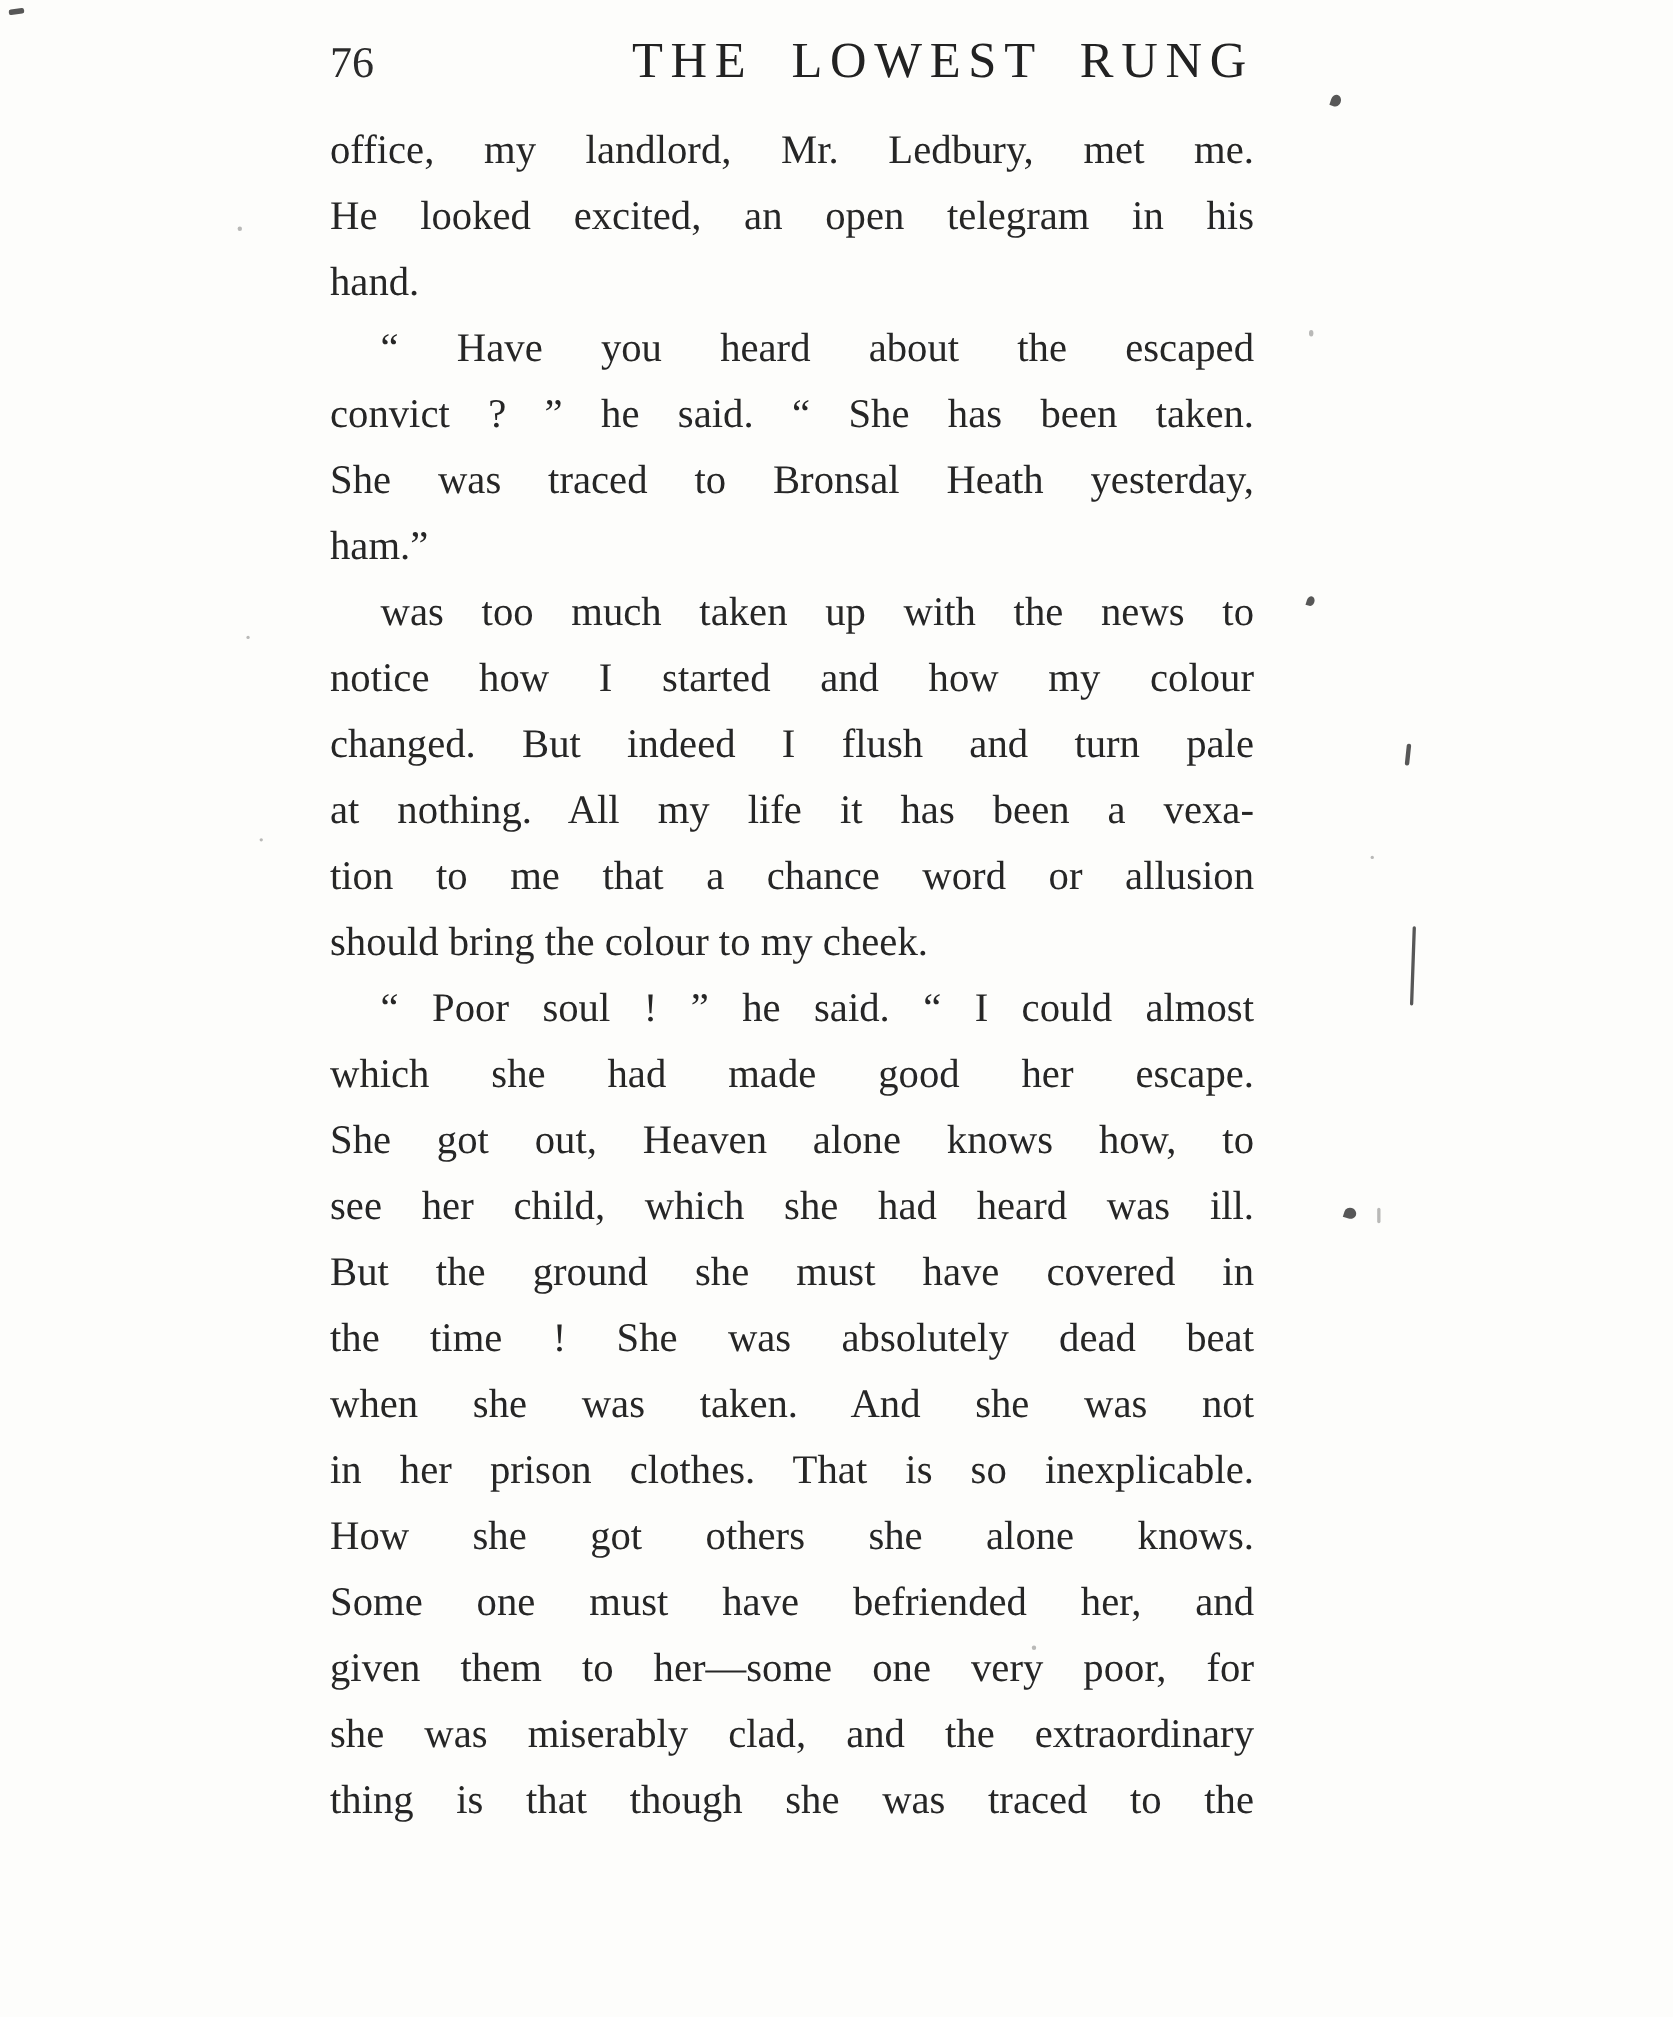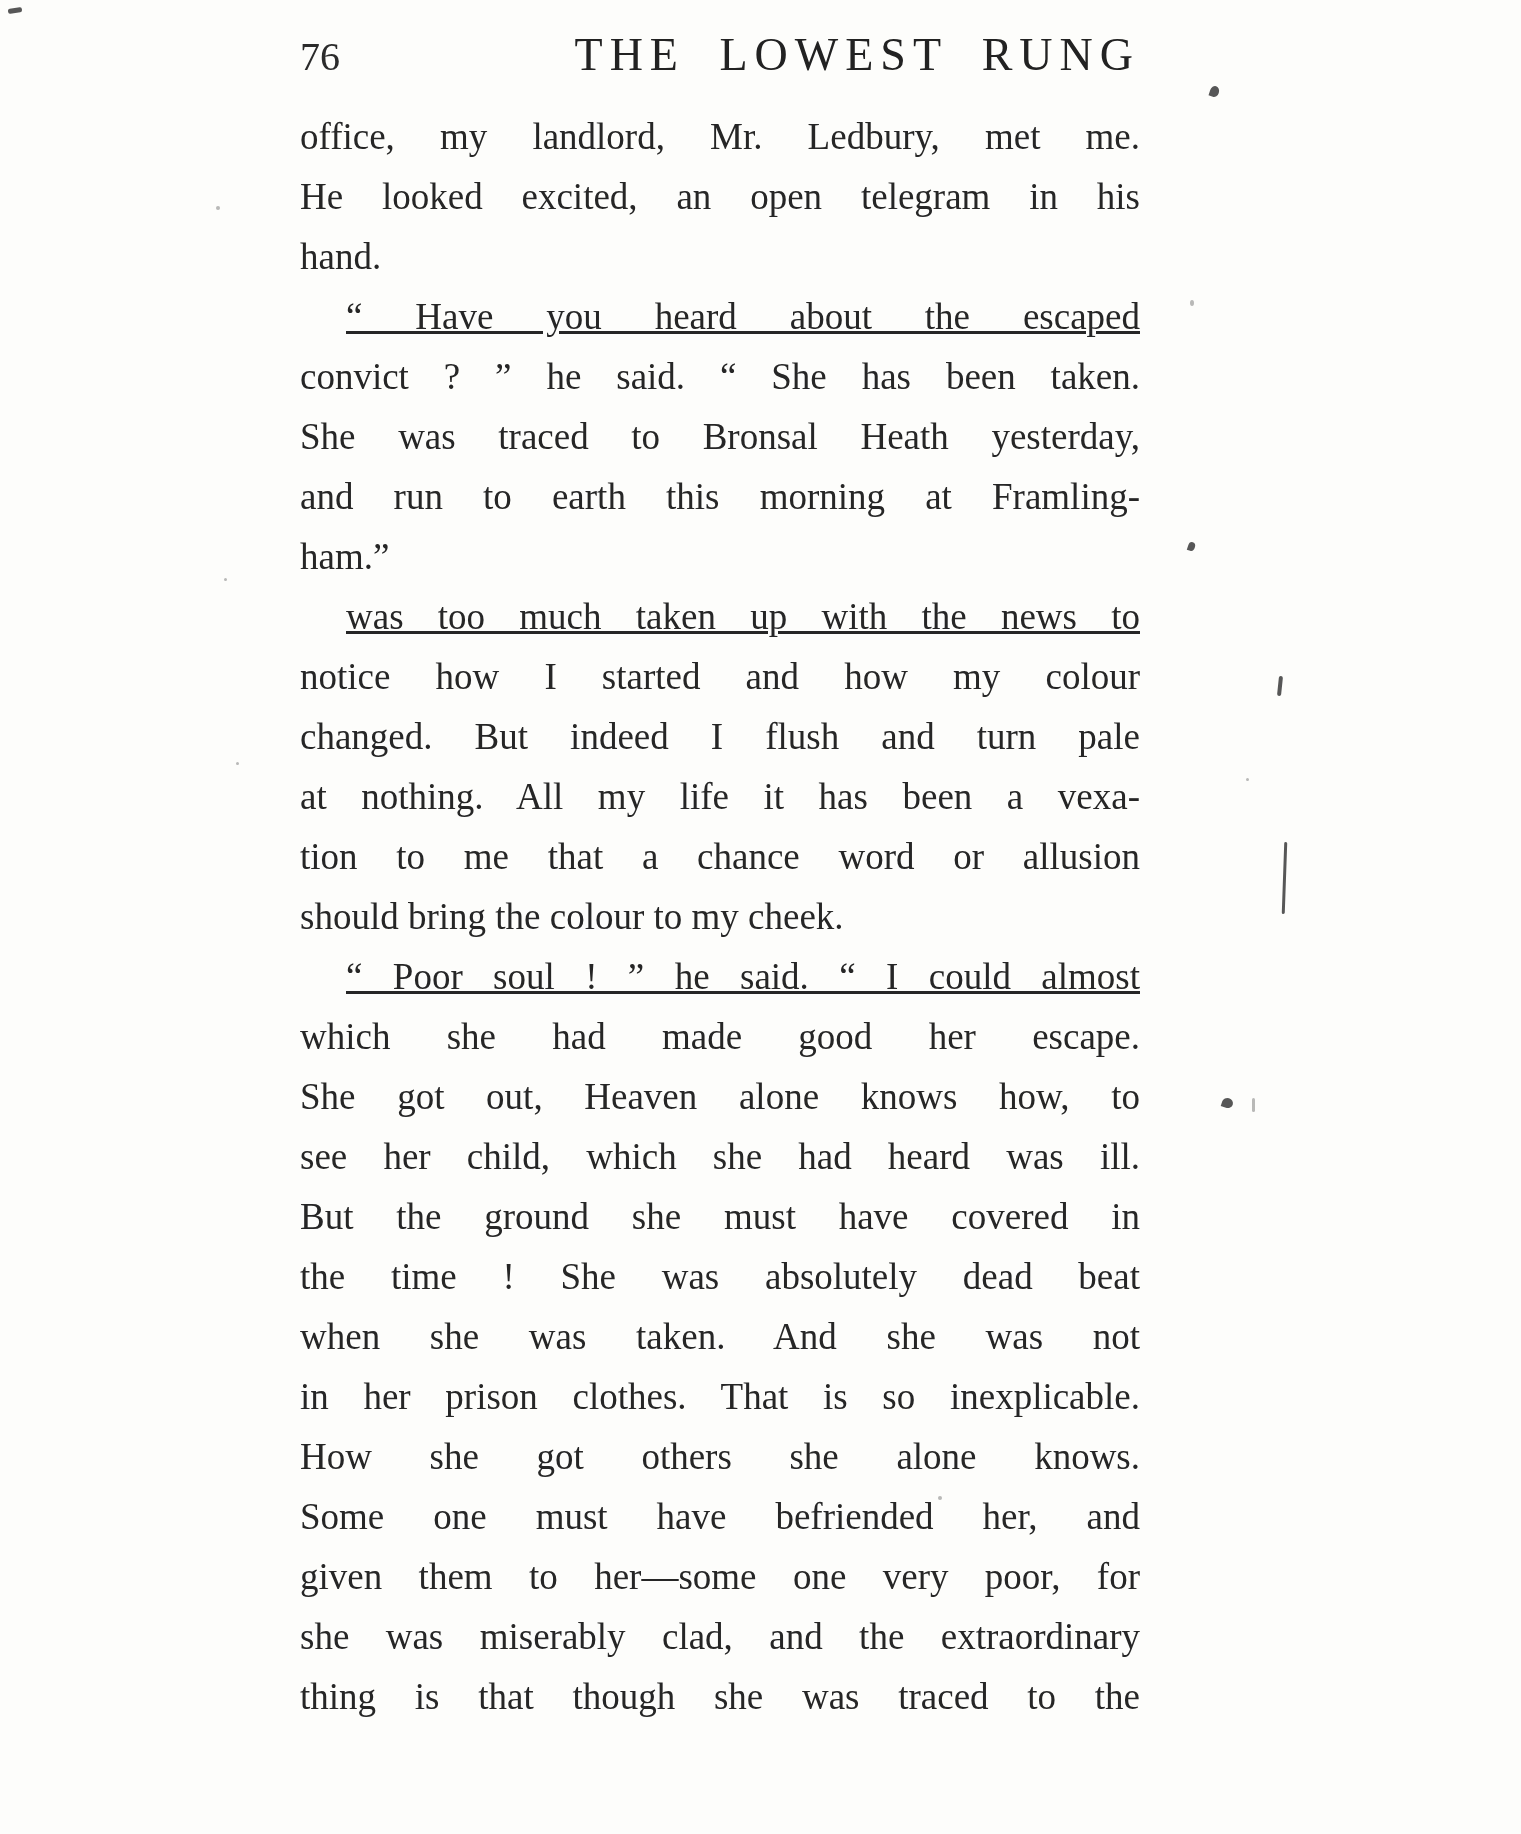--- a/index.html
+++ b/index.html
@@ -35,21 +35,21 @@
     letter-spacing: 7px;
     word-spacing: 16px;
     color: #222;
   }
   .textbody {
     font-size: 37px;
     line-height: 60px;
     text-justify: inter-word;
   }
   .paragraph { margin: 0; }
-  .paragraph.indent .line:first-child { text-indent: 46px; text-decoration: underline; }
+  .paragraph.indent .line:first-child { text-indent: 46px; }
   .line {
     text-align: justify;
     text-align-last: justify;
     white-space: normal;
   }
   .line.last { text-align-last: left; }
   
   .speck {
     position: absolute;
     background: #3a3a3a;
@@ -73,21 +73,20 @@
     <div class="textbody" id="text-body">
         <div class="paragraph">
           <div class="line">office, my landlord, Mr. Ledbury, met me.</div>
           <div class="line">He looked excited, an open telegram in his</div>
           <div class="line last">hand.</div>
         </div>
         <div class="paragraph indent">
           <div class="line">“ Have you heard about the escaped</div>
           <div class="line">convict ? ” he said. “ She has been taken.</div>
           <div class="line">She was traced to Bronsal Heath yesterday,</div>
-          <div class="line">and run to earth this morning at Framling-</div>
           <div class="line last">ham.”</div>
         </div>
         <div class="paragraph indent">
           <div class="line">was too much taken up with the news to</div>
           <div class="line">notice how I started and how my colour</div>
           <div class="line">changed. But indeed I flush and turn pale</div>
           <div class="line">at nothing. All my life it has been a vexa-</div>
           <div class="line">tion to me that a chance word or allusion</div>
           <div class="line last">should bring the colour to my cheek.</div>
         </div>

